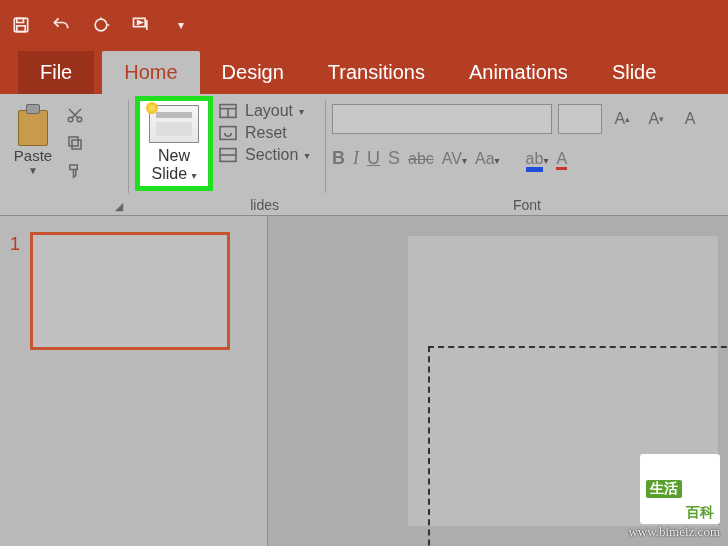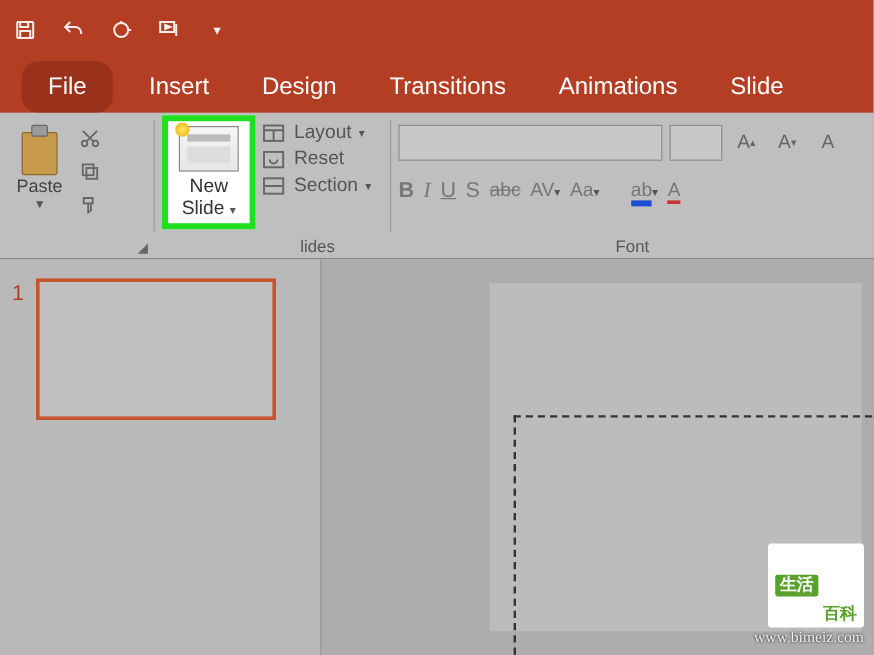--- a/index.html
+++ b/index.html
@@ -36,21 +36,20 @@
       display: flex;
       align-items: flex-end;
       padding-left: 18px;
       gap: 0;
     }
     .tab {
       color: #fff;
       font-size: 20px;
       padding: 10px 22px;
       cursor: pointer;
-      border-radius: 14px;
     }
     .tab.active {
       background: #bfbfbf;
       color: #b43e24;
       border-top-left-radius: 2px;
       border-top-right-radius: 2px;
     }
     .tab.file {
       background: #9a321b;
       margin-right: 8px;
@@ -292,21 +291,21 @@
         <rect x="3" y="4" width="14" height="10"></rect>
         <path d="M8 7l5 2-5 2z" fill="currentColor"></path>
         <path d="M19 6v12"></path>
       </svg>
   </span>
   <span class="qat-icon" style="font-size:12px;color:#fff;">▾</span>
 </div>
 
 <div class="tabs">
   <div class="tab file">File</div>
-  <div class="tab">Insert</div>
+  <div class="tab active">Home</div>
   <div class="tab">Design</div>
   <div class="tab">Transitions</div>
   <div class="tab">Animations</div>
   <div class="tab">Slide</div>
 </div>
 
 <div class="ribbon">
 
   <div class="group" style="width:128px;">
     <div class="group-body">

